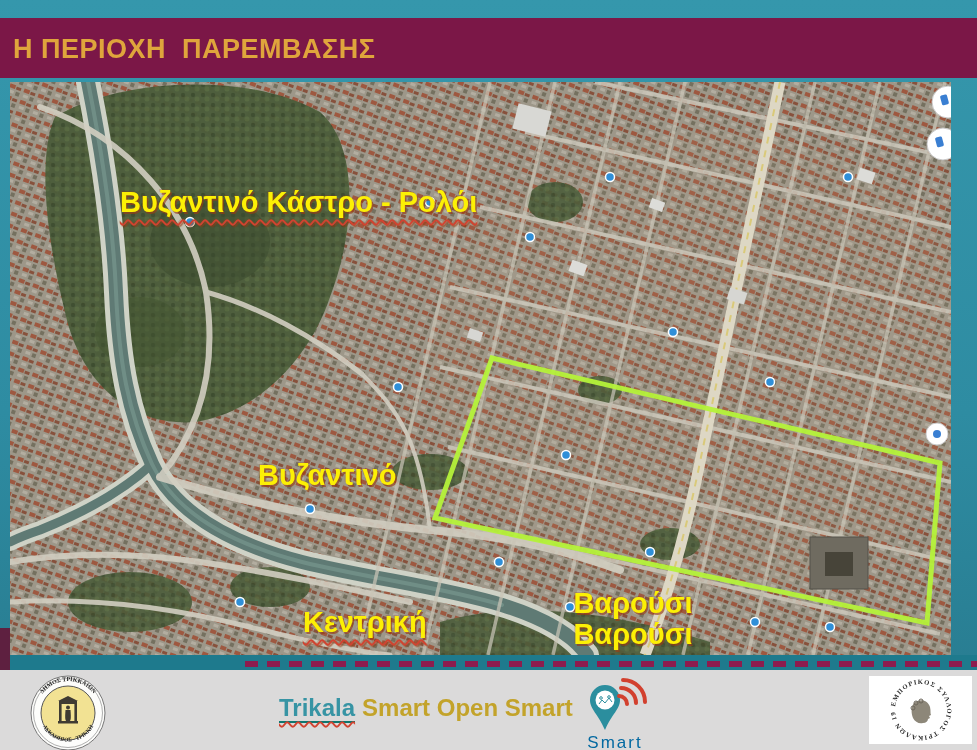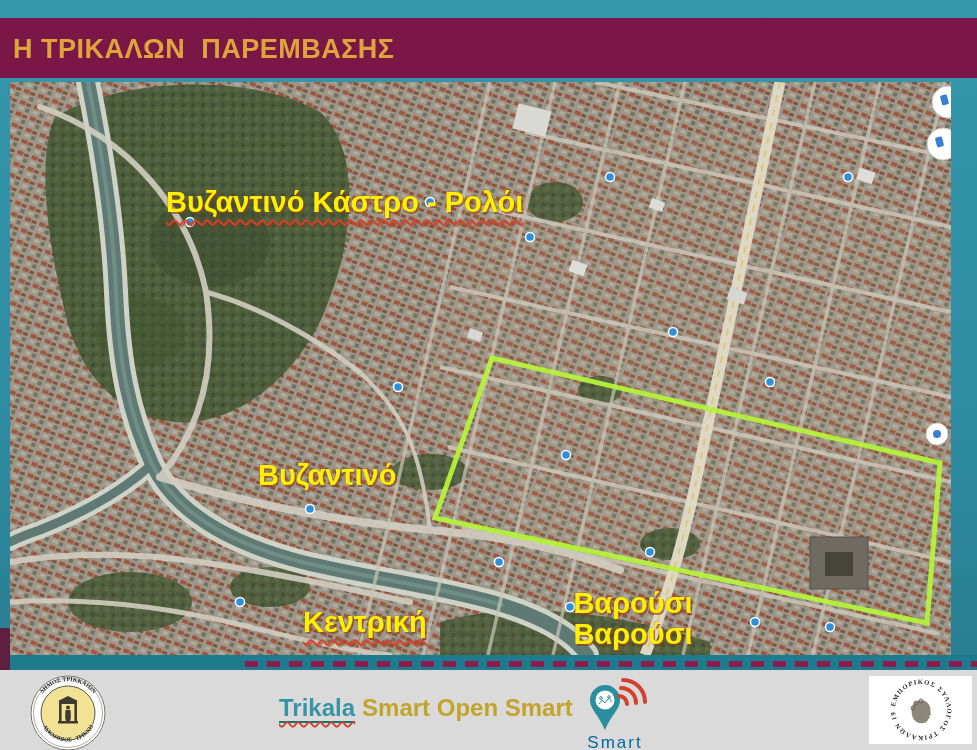--- a/index.html
+++ b/index.html
@@ -9,21 +9,21 @@
   
   .title-bar{position:absolute;left:0;top:18px;width:100%;height:60px;background:#7B1747;}
   .title-text{position:absolute;left:13px;top:0;line-height:62px;font-size:27px;font-weight:bold;
               color:#DFA53C;letter-spacing:.5px;white-space:pre;}
   
   .map{position:absolute;left:10px;top:82px;width:941px;height:573px;overflow:hidden;background:#9d9789;}
   .map svg.art{position:absolute;left:0;top:0;display:block;}
   .map-label{position:absolute;font-weight:bold;font-size:29px;color:#FCF005;white-space:nowrap;z-index:5;
              text-shadow:1.5px 1.5px 0 rgba(150,60,20,.65), -1px -1px 0 rgba(150,60,20,.25);}
   .squiggle{text-decoration:underline wavy #D14330;text-decoration-thickness:2px;text-underline-offset:7px;}
-  #lbl-byzantine{left:110px;top:104px;padding-left:46px;}
+  #lbl-byzantine{left:110px;top:104px;}
   #lbl-varousi{left:335px;top:262px;}
   #lbl-asklipieio{left:248px;top:377px;}
   #lbl-lithaios{left:293px;top:524px;}
   #lbl-bridge{left:548px;top:506px;width:150px;text-align:center;line-height:31px;white-space:normal;}
   
   .corner-accent{position:absolute;left:0;top:628px;width:10px;height:42px;background:#5E2040;}
   .bottom-band{position:absolute;left:0;top:655px;width:100%;height:15px;background:#1E7A8D;}
   .dashed-line{position:absolute;left:245px;top:661px;width:732px;height:6px;
                background:repeating-linear-gradient(90deg,#8D1C4E 0 13px,transparent 13px 22px);}
   
@@ -37,21 +37,21 @@
   .smart-caption{font-size:17px;color:#0369a1;letter-spacing:2px;margin-top:-3px;}
   .commerce-box{position:absolute;left:869px;top:6px;width:103px;height:68px;background:#fff;
                 display:flex;align-items:center;justify-content:center;}
 </style>
 </head>
 <body>
 
 <div class="slide">
 
   <div class="title-bar">
-    <div class="title-text">Η ΤΡΙΚΑΛΩΝ  ΠΑΡΕΜΒΑΣΗΣ</div>
+    <div class="title-text">Η ΠΕΡΙΟΧΗ  ΠΑΡΕΜΒΑΣΗΣ</div>
   </div>
 
   <div class="map">
     <svg class="art" width="941" height="573" viewBox="0 0 941 573">
       <defs>
         <pattern id="roofs" width="15" height="12" patternUnits="userSpaceOnUse" patternTransform="rotate(20)">
           <rect width="15" height="12" fill="#9d9789"></rect>
           <rect x="1" y="1" width="6" height="4" fill="#9e5840"></rect>
           <rect x="8" y="2" width="5" height="3" fill="#87513c"></rect>
           <rect x="2" y="7" width="5" height="3" fill="#b3ada0"></rect>

